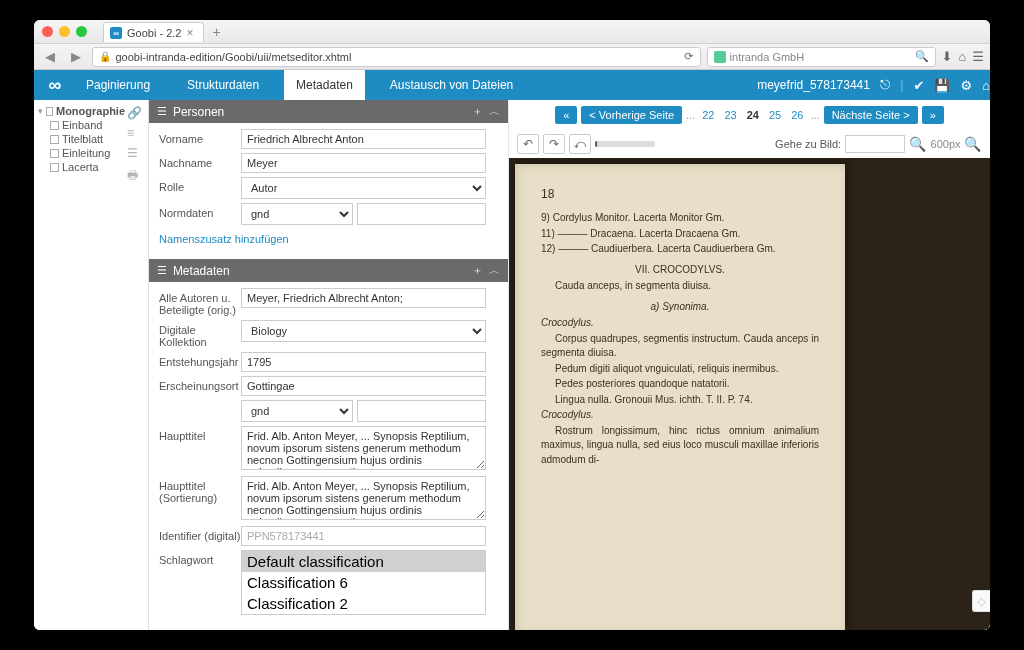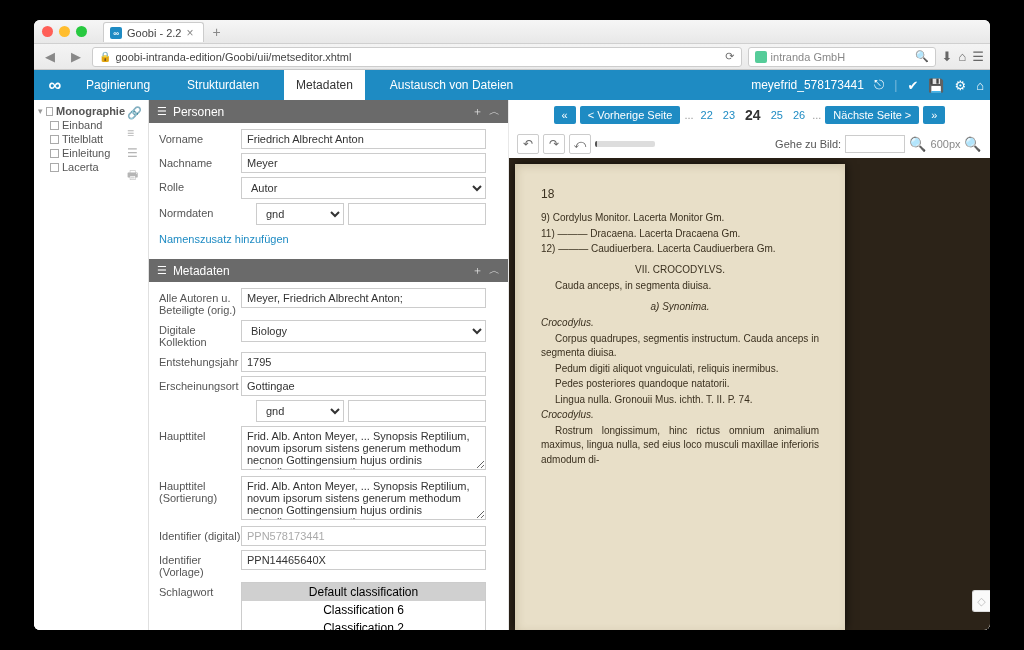--- a/index.html
+++ b/index.html
@@ -12,59 +12,59 @@
 .tabstrip { display: flex; align-items: center; margin-left: 10px; gap: 4px; }
 .tab { background: #fff; border: 1px solid #ccc; border-bottom: none; border-radius: 3px 3px 0 0; padding: 2px 10px 0 6px; font-size: 11px; color: #444; display: flex; align-items: center; gap: 5px; height: 20px; }
 .tab-favicon { width: 12px; height: 12px; background: #1e8bc3; border-radius: 2px; color: #fff; font-size: 8px; display: flex; align-items: center; justify-content: center; font-weight: bold; }
 .tab-close { color: #888; font-size: 12px; }
 .newtab { color: #888; font-size: 14px; padding: 0 4px; }
 .urlbar-row { height: 26px; background: linear-gradient(#f4f4f4,#eaeaea); border-bottom: 1px solid #c8c8c8; display: flex; align-items: center; padding: 0 6px; gap: 6px; }
 .nav-btn { width: 20px; height: 20px; display: flex; align-items: center; justify-content: center; color: #888; font-size: 13px; }
 .url-input { flex: 1; height: 20px; background: #fff; border: 1px solid #ccc; border-radius: 3px; padding: 0 6px; font-size: 11px; color: #444; display: flex; align-items: center; gap: 4px; }
 .url-input .lock { color: #7a7; font-size: 10px; }
 .url-input .reload { margin-left: auto; color: #666; }
-.search-input { width: 188px; height: 20px; background: #fff; border: 1px solid #ccc; border-radius: 3px; padding: 0 6px; font-size: 11px; color: #888; display: flex; align-items: center; gap: 4px; }
+.search-input { width: 229px; height: 20px; background: #fff; border: 1px solid #ccc; border-radius: 3px; padding: 0 6px; font-size: 11px; color: #888; display: flex; align-items: center; gap: 4px; }
 .search-input .favicon { width: 12px; height: 12px; background: #5c9; border-radius: 2px; }
 .topicons { display: flex; gap: 6px; color: #666; font-size: 13px; }
 .appbar { height: 30px; background: #1e8bc3; display: flex; align-items: center; color: #fff; font-size: 12px; }
 .appbar .logo { width: 40px; display: flex; align-items: center; justify-content: center; font-size: 18px; font-weight: bold; letter-spacing: -2px; }
 .appbar .menu { display: flex; height: 100%; gap: 13px; }
 .appbar .menu-item { padding: 0 12px; display: flex; align-items: center; cursor: pointer; }
 .appbar .menu-item.active { background: #fff; color: #333; }
-.appbar .right { margin-left: auto; display: flex; align-items: center; gap: 10px; padding-right: 6px; }
+.appbar .right { margin-left: auto; display: flex; align-items: center; gap: 10px; padding-right: 0; }
 .appbar .icon { font-size: 13px; }
 .content { flex: 1; display: flex; background: #fff; overflow: hidden; }
 .sidebar { width: 115px; background: #fff; border-right: 1px solid #e0e0e0; font-size: 11px; color: #555; padding: 4px 2px; }
 .tree-row { display: flex; align-items: center; gap: 3px; padding: 1px 2px; }
 .tree-row .arrow { color: #999; font-size: 9px; width: 8px; }
 .tree-row .box { width: 9px; height: 9px; border: 1px solid #aaa; display: inline-block; }
 .tree-row.child { padding-left: 14px; }
 .main { flex: 1; display: flex; overflow: hidden; }
 .form-col { width: 360px; background: #fff; overflow-y: auto; border-right: 1px solid #e8e8e8; }
 .panel-hdr { background: #6a6a6a; color: #fff; font-size: 12px; padding: 4px 8px; display: flex; align-items: center; gap: 6px; }
 .panel-hdr .hamburger { font-size: 11px; }
 .panel-hdr .actions { margin-left: auto; display: flex; gap: 6px; font-size: 11px; color: #ddd; }
 .form-body { padding: 6px 22px 10px 10px; }
 .field { display: flex; align-items: flex-start; margin-bottom: 4px; font-size: 11px; }
 .field-label { width: 82px; color: #555; padding-top: 4px; flex-shrink: 0; }
 .field-input { flex: 1; }
 .field-input input, .field-input select, .field-input textarea { width: 100%; border: 1px solid #ccc; padding: 3px 5px; font-size: 11px; color: #333; font-family: inherit; }
 .field-input textarea { resize: vertical; }
 .field-input .dual { display: flex; gap: 4px; }
-.field-input .dual select { width: 88px; margin-left: 15px; }
+.field-input .dual select { width: 112px; }
 .field-input .dual input { flex: 1; }
 .link { color: #1e8bc3; font-size: 11px; padding: 4px 0; display: inline-block; }
-.listbox { border: 1px solid #ccc; font-size: 12px; text-align: center; }
+.listbox { border: 1px solid #ccc; font-size: 15px; }
 .listbox .opt { padding: 2px 5px; }
 .listbox .opt.sel { background: #d0d0d0; }
 .viewer { flex: 1; display: flex; flex-direction: column; background: #fff; position: relative; }
 .pager { height: 30px; display: flex; align-items: center; justify-content: center; gap: 4px; font-size: 11px; padding: 4px 0; }
 .pager .btn { background: #1e8bc3; color: #fff; border-radius: 2px; padding: 3px 8px; font-size: 11px; }
 .pager .pg { color: #1e8bc3; padding: 0 3px; }
-.pager .pg.cur { color: #333; font-weight: bold; font-size: 14px; }
+.pager .pg.cur { color: #333; font-weight: bold; font-size: 11px; }
 .pager .dots { color: #999; }
 .viewer-controls { height: 28px; display: flex; align-items: center; gap: 4px; padding: 0 8px; font-size: 11px; color: #555; }
 .viewer-controls .cbtn { border: 1px solid #ccc; border-radius: 2px; width: 22px; height: 20px; display: flex; align-items: center; justify-content: center; font-size: 12px; color: #666; }
 .viewer-controls .slider { width: 60px; height: 6px; background: linear-gradient(to right,#555 0,#555 2px,#ddd 2px); border-radius: 2px; }
 .viewer-controls .goto { margin-left: auto; display: flex; align-items: center; gap: 4px; }
 .viewer-controls .goto input { width: 60px; border: 1px solid #ccc; padding: 2px 4px; font-size: 11px; }
 .viewer-controls .zoom { color: #1e8bc3; font-size: 14px; }
 .viewer-controls .zoomtxt { color: #888; }
 .page-view { flex: 1; background: #2c2318; display: flex; align-items: flex-start; justify-content: flex-start; padding: 6px 6px 0 6px; overflow: hidden; }
 .book { background: #e8dfc8; width: 330px; height: 100%; padding: 22px 26px; font-family: Georgia, serif; font-size: 10px; color: #3a301f; line-height: 1.45; box-shadow: 0 0 10px rgba(0,0,0,0.7), inset 2px 2px 8px rgba(120,100,60,0.2); position: relative; }
@@ -234,24 +234,20 @@
             </div>
           <div class="field">
               <div class="field-label">Haupttitel (Sortierung)</div>
               <div class="field-input"><textarea rows="3" style="">Frid. Alb. Anton Meyer, ... Synopsis Reptilium, novum ipsorum sistens generum methodum necnon Gottingensium hujus ordinis animaliuum enumerationem</textarea></div>
             </div>
           <div class="field">
               <div class="field-label">Identifier (digital)</div>
               <div class="field-input"><input style="color: rgb(170, 170, 170);" value="PPN578173441"></div>
             </div>
           <div class="field">
-              <div class="field-label">Identifier (Vorlage)</div>
-              <div class="field-input"><input value="PPN14465640X" style=""></div>
-            </div>
-          <div class="field">
               <div class="field-label">Schlagwort</div>
               <div class="field-input">
             <div class="listbox">
               <div class="opt sel">Default classification</div>
               <div class="opt">Classification 6</div>
               <div class="opt">Classification 2</div>
 
             </div>
           </div>
             </div>

